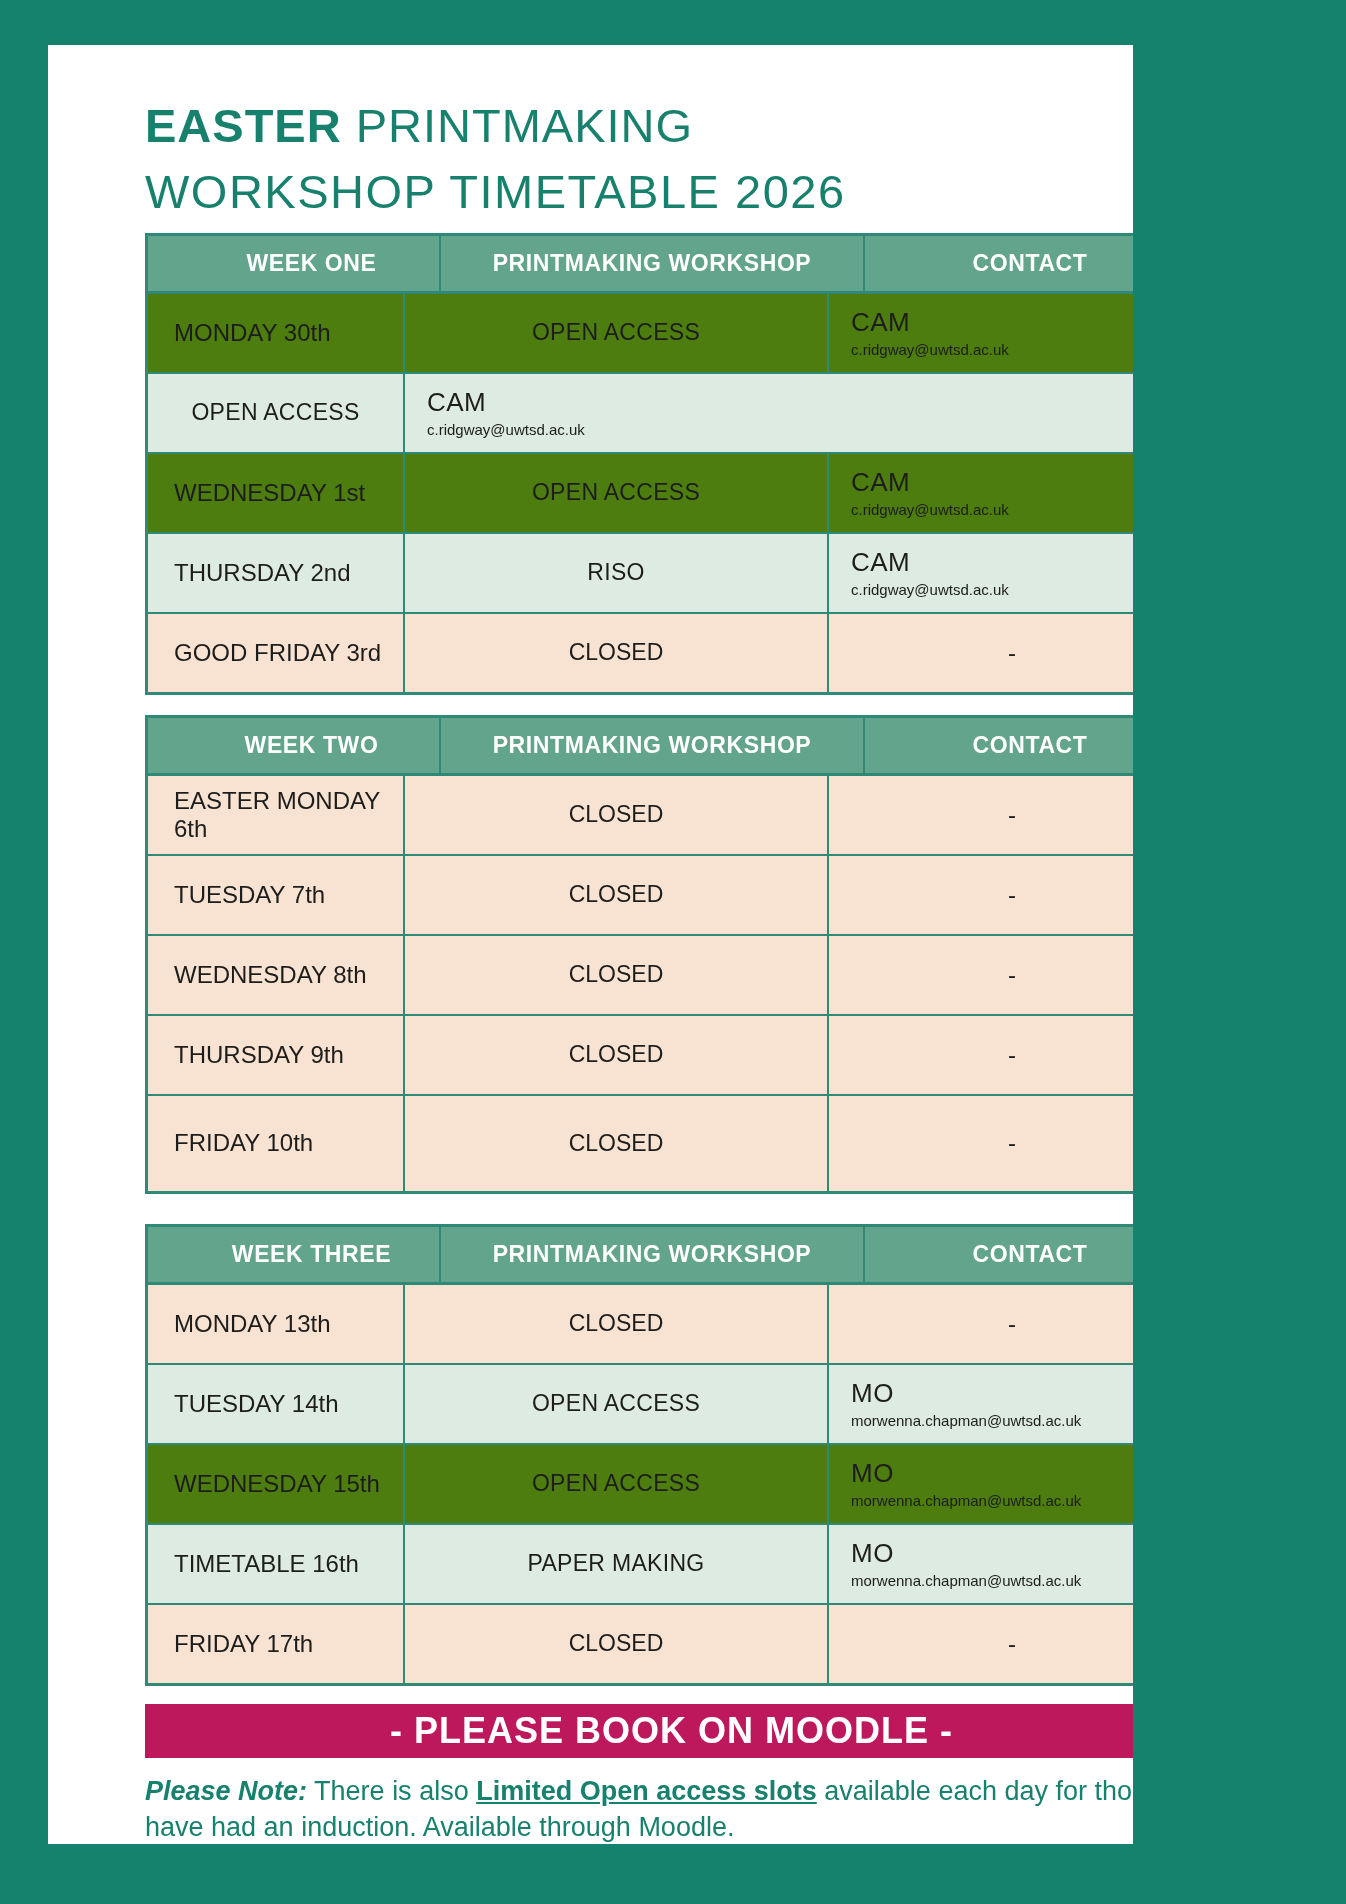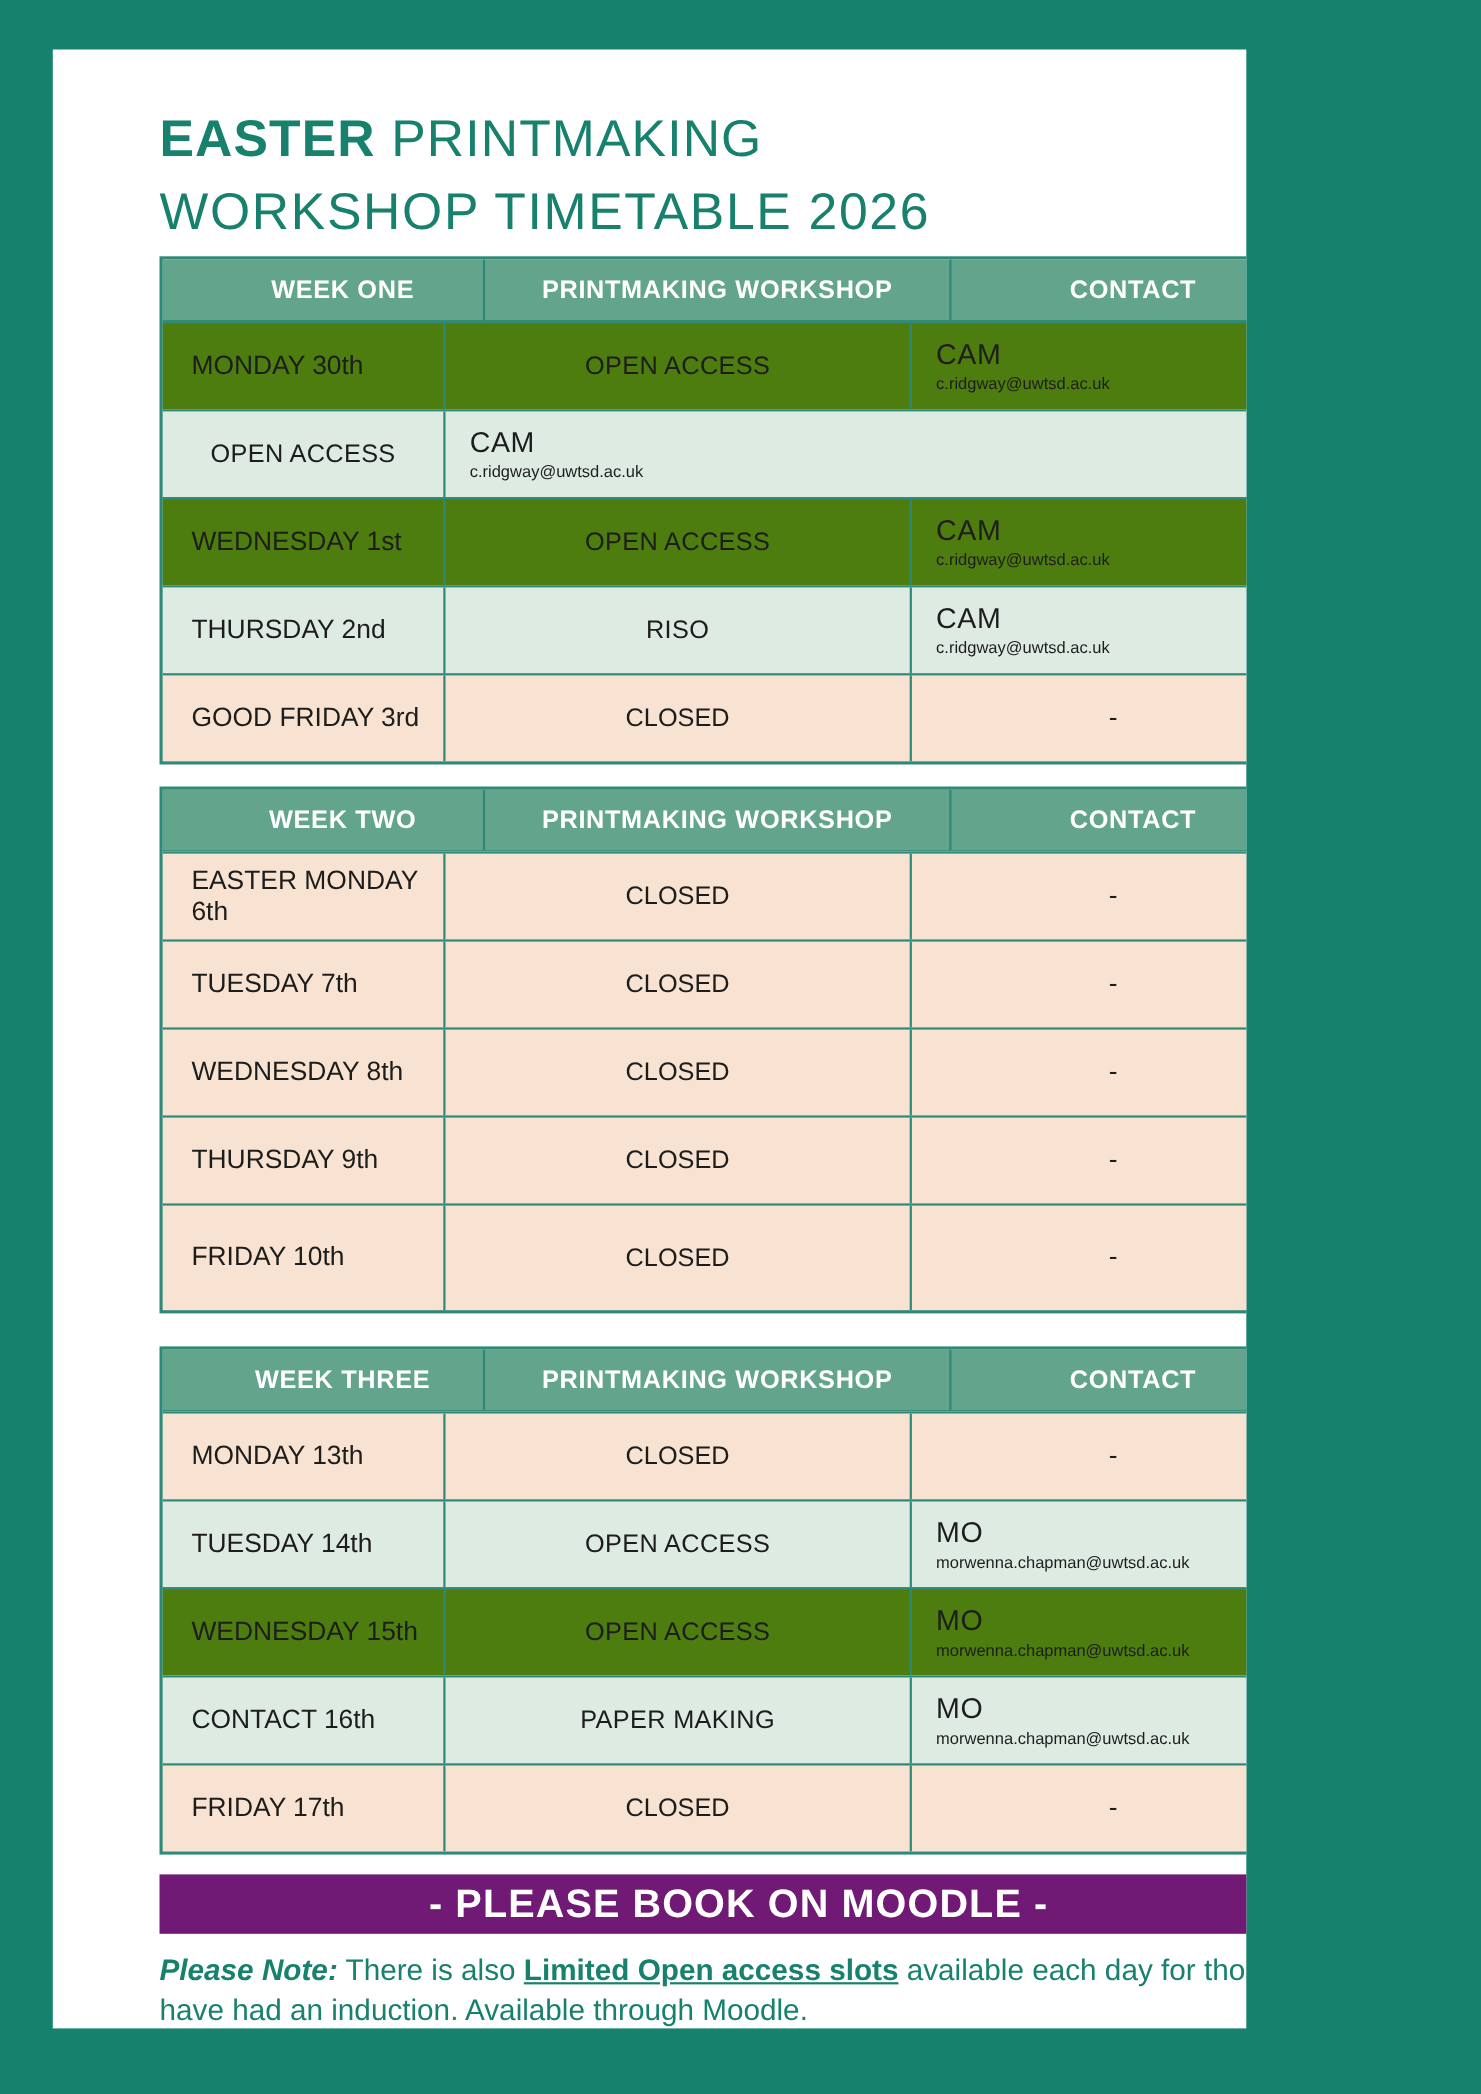--- a/index.html
+++ b/index.html
@@ -53,21 +53,21 @@
   .row-green { background:#DEEBE2; }
   .row-peach { background:#F8E2D2; }
   .tall { min-height:95px; }
 
   .gap12 { height:12px; }
   .gap22 { height:22px; }
 
   
   .banner {
     margin-top:18px; width:1053px; height:54px;
-    background:#701a75;
+    background:#be185d;
     display:flex; align-items:center; justify-content:center;
   }
   .banner span {
     color:#ffffff; font-weight:800; font-size:36px; letter-spacing:1px;
   }
 
   
   .note { margin-top:15px; width:1075px; font-size:27px; color:#17816D; line-height:1.35; }
   .note .np { font-weight:700; font-style:italic; }
   .note .nl { font-weight:700; text-decoration:underline; }
@@ -215,21 +215,21 @@
         <div class="td day-cell">WEDNESDAY 15th</div>
         <div class="td ws-cell ws-bold">OPEN ACCESS</div>
         <div class="td contact-cell">
           <div class="contact-stack">
             <span class="contact-name">MO</span>
             <span class="contact-email">morwenna.chapman@uwtsd.ac.uk</span>
           </div>
         </div>
       </div>
       <div class="tr row-green">
-        <div class="td day-cell">CONTACT 16th</div>
+        <div class="td day-cell">TIMETABLE 16th</div>
         <div class="td ws-cell ws-bold">PAPER MAKING</div>
         <div class="td contact-cell">
           <div class="contact-stack">
             <span class="contact-name">MO</span>
             <span class="contact-email">morwenna.chapman@uwtsd.ac.uk</span>
           </div>
         </div>
       </div>
       <div class="tr row-peach">
         <div class="td day-cell">FRIDAY 17th</div>

